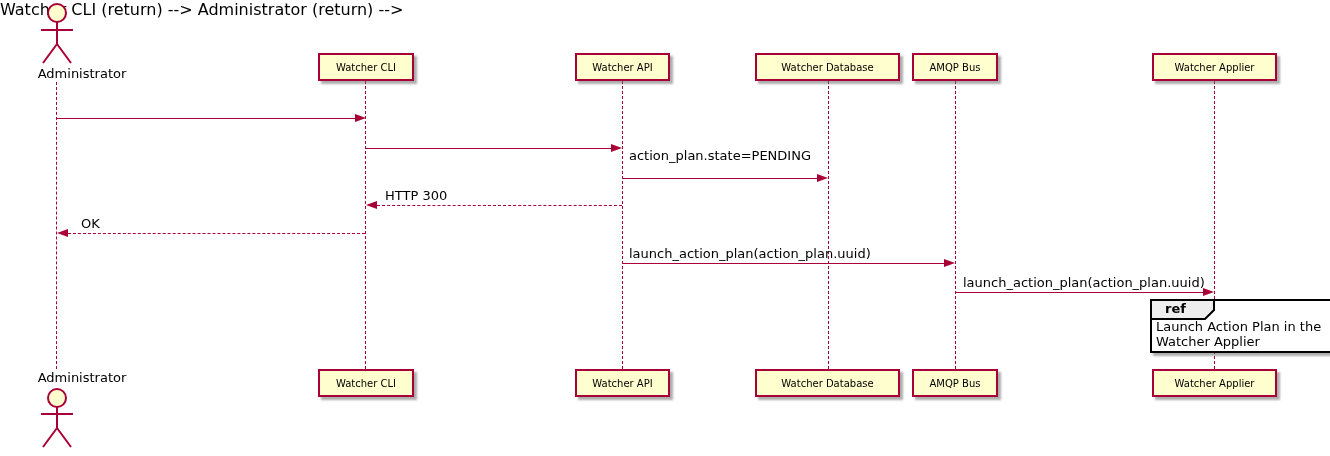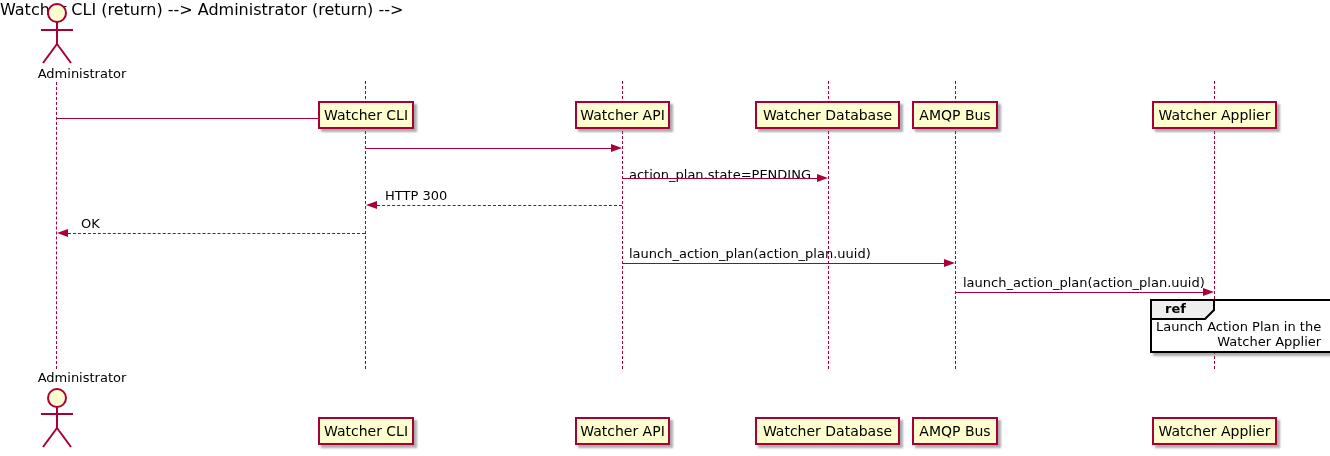--- a/index.html
+++ b/index.html
@@ -6,21 +6,21 @@
   #canvas {
     position:relative; width:1330px; height:456px;
     background:#FFFFFF; overflow:hidden;
     font-family:"DejaVu Sans", sans-serif; color:#000;
   }
   .participant-box {
     position:absolute; height:28px; box-sizing:border-box;
     background:#FEFECE; border:2px solid #A80036;
     box-shadow:3px 3px 2px rgba(105,105,105,0.55);
     display:flex; align-items:center; justify-content:center;
-    font-size:14px; white-space:nowrap; z-index:3;margin-top:48px;
+    font-size:10px; white-space:nowrap; z-index:3;
   }
   .lifeline {
     position:absolute; width:0; border-left:1px dashed #A80036; z-index:1;
   }
   .msg-line { position:absolute; height:0; z-index:2; }
   .msg-line.solid  { border-top:1px solid #A80036; }
   .msg-line.dotted { border-top:1px dashed #A80036; }
   .arrowhead { position:absolute; width:0; height:0; z-index:2;
     border-top:4px solid transparent; border-bottom:4px solid transparent; }
   .arrowhead.right { border-left:11px solid #A80036; }
@@ -36,21 +36,21 @@
     position:absolute; box-sizing:border-box; background:#FFFFFF;
     border:2px solid #000000; box-shadow:3px 3px 2px rgba(105,105,105,0.55);
     z-index:4;
   }
   .ref-tab { position:absolute; left:-2px; top:-2px; z-index:5; }
   .ref-tab-label {
     position:absolute; left:13px; top:0px; font-size:13px; font-weight:bold; z-index:6;
   }
   .ref-body {
     position:absolute; left:4px; top:18px; font-size:13px; line-height:15px;
-    white-space:nowrap; z-index:5;text-align:right;
+    white-space:nowrap; z-index:5;
   }
 </style>
 </head>
 <body>
 
 <div id="canvas">
 
   
   <div class="lifeline" style="left:56px; top:82px; height:287px;"></div>
   <div class="lifeline" style="left:365px; top:81px; height:288px;"></div>
@@ -90,21 +90,21 @@
 
   
   <div class="msg-line solid" style="left:57px; top:118px; width:298px;"></div>
   <div class="arrowhead right" style="left:355px; top:114px;"></div>
 
   
   <div class="msg-line solid" style="left:366px; top:148px; width:245px;"></div>
   <div class="arrowhead right" style="left:611px; top:144px;"></div>
 
   
-  <div class="msg-label" style="left:629px; top:167px;text-align:center;">action_plan.state=PENDING</div>
+  <div class="msg-label" style="left:629px; top:148px;text-align:center;">action_plan.state=PENDING</div>
   <div class="msg-line solid" style="left:622px; top:178px; width:195px;"></div>
   <div class="arrowhead right" style="left:817px; top:174px;"></div>
 
    Watcher CLI (return) --&gt;
   <div class="msg-label" style="left:385px; top:188px;">HTTP 300</div>
   <div class="msg-line dotted" style="left:377px; top:205px; width:245px;"></div>
   <div class="arrowhead left" style="left:366px; top:201px;"></div>
 
    Administrator (return) --&gt;
   <div class="msg-label" style="left:81px; top:216px;">OK</div>

